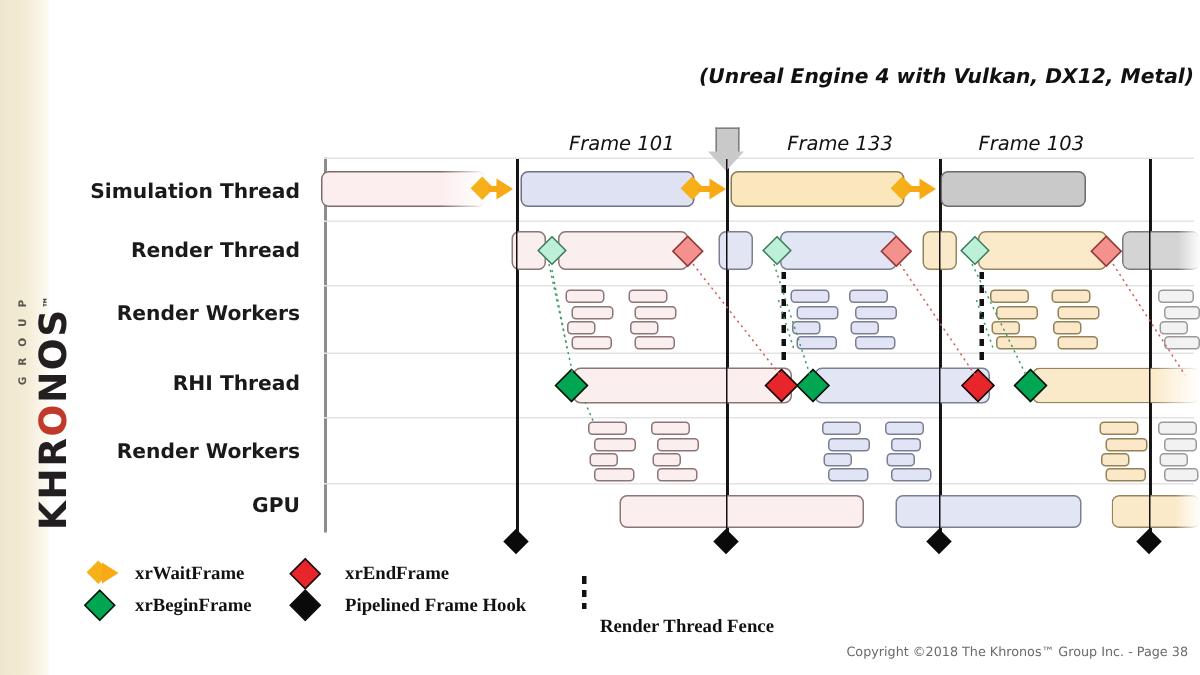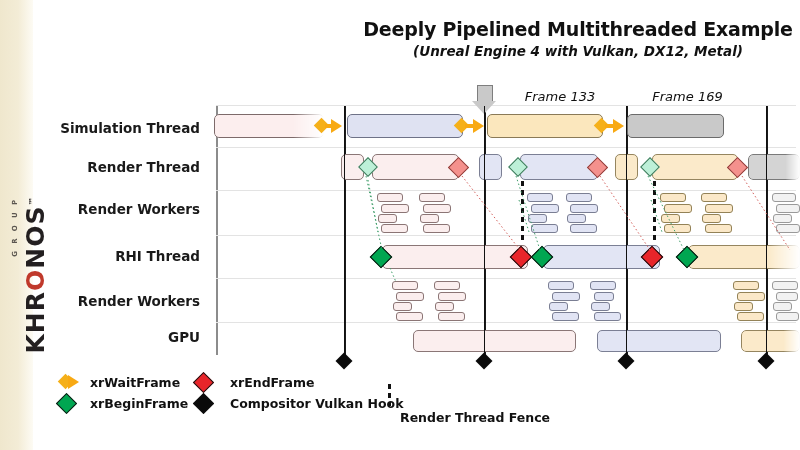--- a/index.html
+++ b/index.html
@@ -21,21 +21,21 @@
   .khr-o{color:#c0392b;}
   .khr-tm{font-size:8px;vertical-align:super;}
   .khr-group{position:absolute;right:1px;top:-11px;font-size:7px;letter-spacing:2.4px;
              color:#5b5650;font-weight:bold;}
 
   
   .title-main{position:absolute;left:62px;top:18px;font-size:30px;font-weight:bold;
               color:#1a1a1a;letter-spacing:-0.3px;}
   .title-sub{position:absolute;left:360px;top:18px;width:436px;text-align:center;
              font-size:19px;font-weight:bold;color:#111;letter-spacing:-0.2px;}
-  .title-sub2{position:absolute;left:360px;top:43px;width:436px;text-align:center;
+  .title-sub2{position:absolute;left:360px;top:43px;width:436px;text-align:right;
               font-size:13.5px;font-style:italic;font-weight:bold;color:#111;}
   .axis-v{position:absolute;left:216px;top:105px;width:1.5px;height:250px;background:#8c8c8c;}
   .gridline{position:absolute;left:216px;width:580px;height:1px;background:#e3e3e3;}
 
   
   .row-label{position:absolute;right:600px;width:240px;text-align:right;
              font-size:13.5px;font-weight:bold;color:#1a1a1a;white-space:nowrap;}
 
   
   .divider{position:absolute;width:1.6px;background:#1a1a1a;}
@@ -86,59 +86,59 @@
                    background:#c9c9c9;border-left:1px solid #7e7e7e;border-right:1px solid #7e7e7e;
                    border-top:1px solid #7e7e7e;}
   .bigarrow .head{position:absolute;left:0;top:16px;width:0;height:0;
                   border-left:12px solid transparent;border-right:12px solid transparent;
                   border-top:13px solid #c9c9c9;}
   .bigarrow .headb{position:absolute;left:0;top:16px;width:0;height:0;
                    border-left:12.8px solid transparent;border-right:12.8px solid transparent;
                    border-top:13.8px solid #7e7e7e;z-index:-1;}
 
   
-  .legend{position:absolute;left:55px;top:370px;width:560px;height:45px;}
+  .legend{position:absolute;left:55px;top:370px;width:560px;height:45px;font-family:Liberation Serif, serif;}
   .lg-item{position:absolute;font-size:12.5px;font-weight:bold;color:#111;white-space:nowrap;}
   .lg-dia{position:absolute;width:13px;height:13px;transform:rotate(45deg);border:1px solid #111;}
 
   .copyright{position:absolute;right:8px;top:430px;font-size:8.5px;color:#6a6a6a;}
 </style>
 </head>
 <body>
 
 <div id="slide">
 
   <div class="rail"></div>
   <div class="rail-edge"></div>
   <div class="khr-logo">
     <span class="khr-text">KHR<span class="khr-o">O</span>NOS<span class="khr-tm">™</span>
       <span class="khr-group">G R O U P</span>
     </span>
   </div>
 
-  <div class="title-sub">Deeply Pipelined Multithreaded Example</div>
   <div class="title-sub2">(Unreal Engine 4 with Vulkan, DX12, Metal)</div>
 
   <div class="row-label" style="top:120px;">Simulation Thread</div>
   <div class="row-label" style="top:159px;">Render Thread</div>
   <div class="row-label" style="top:201px;">Render Workers</div>
   <div class="row-label" style="top:248px;">RHI Thread</div>
   <div class="row-label" style="top:293px;">Render Workers</div>
   <div class="row-label" style="top:329px;">GPU</div>
 
   <div class="axis-v"></div>
   <div class="gridline" style="top:105px;"></div>
   <div class="gridline" style="top:147px;"></div>
   <div class="gridline" style="top:190px;"></div>
   <div class="gridline" style="top:235px;"></div>
   <div class="gridline" style="top:278px;"></div>
   <div class="gridline" style="top:322px;"></div>
 
+  <div class="frame-cap" style="left:352px;top:89px;width:125px;">Frame 101</div>
   <div class="frame-cap" style="left:500px;top:89px;width:120px;">Frame 133</div>
-  <div class="frame-cap" style="left:630px;top:89px;width:115px;">Frame 169</div>
+  <div class="frame-cap" style="left:630px;top:89px;width:115px;">Frame 103</div>
 
   <div class="divider" style="left:344px;top:106px;height:249px;"></div>
   <div class="divider" style="left:484px;top:106px;height:249px;"></div>
   <div class="divider" style="left:626px;top:106px;height:249px;"></div>
   <div class="divider" style="left:766px;top:106px;height:249px;"></div>
 
   <div class="bigarrow" style="left:472px;top:85px;width:24px;height:30px;">
     <div class="headb"></div>
       <div class="shaft"></div>
       <div class="head"></div>
@@ -322,21 +322,22 @@
     <div>
       <div class="lg-dia" style="left:141px;top:5px;background:#e8252a;"></div>
       <div class="lg-item" style="left:175px;top:5px;">xrEndFrame</div>
     </div>
     <div>
       <div class="lg-dia" style="left:4px;top:26px;background:#00a651;"></div>
       <div class="lg-item" style="left:35px;top:26px;">xrBeginFrame</div>
     </div>
     <div>
       <div class="lg-dia" style="left:141px;top:26px;background:#0a0a0a;"></div>
-      <div class="lg-item" style="left:175px;top:26px;">Compositor Vulkan Hook</div>
+      <div class="lg-item" style="left:175px;top:26px;">Pipelined Frame Hook</div>
     </div>
     <div>
       <div class="fence" style="left:333px;top:14px;height:22px;"></div>
       <div class="lg-item" style="left:345px;top:20px;margin-top:20px;">Render Thread Fence</div>
     </div>
   </div>
 
+  <div class="copyright">Copyright ©2018 The Khronos™ Group Inc. - Page 38</div>
 </div>
 
 </body></html>

